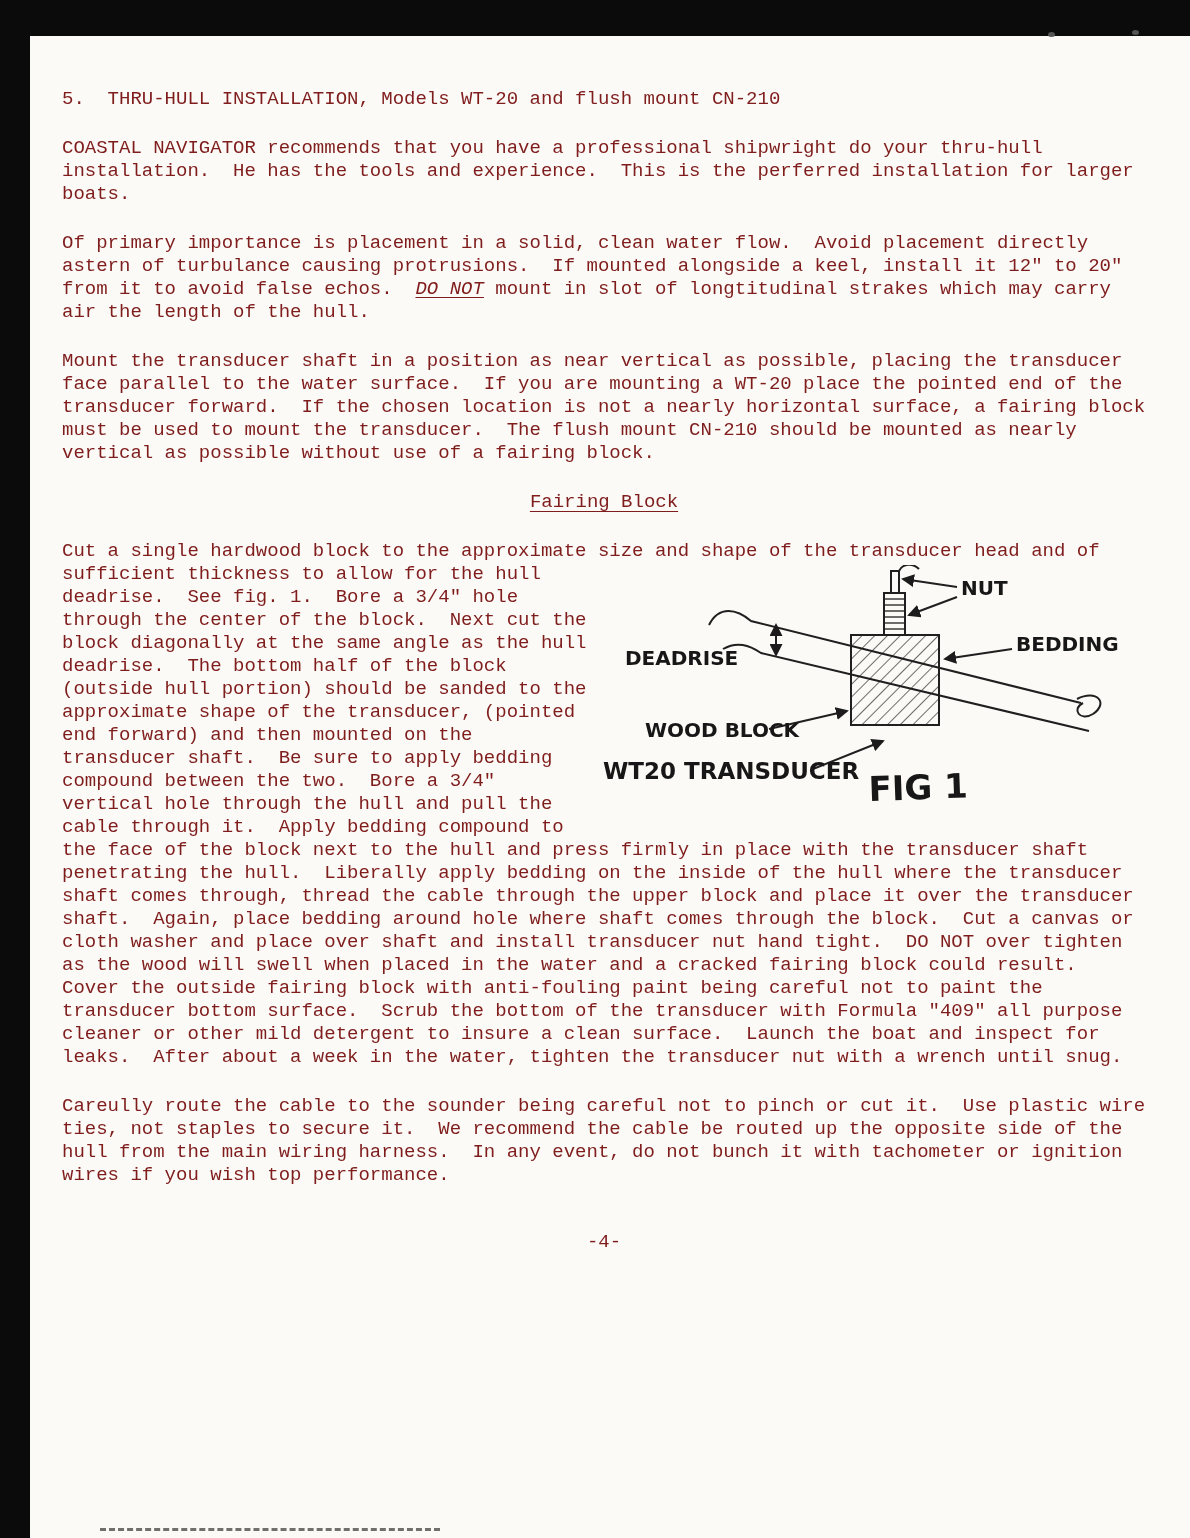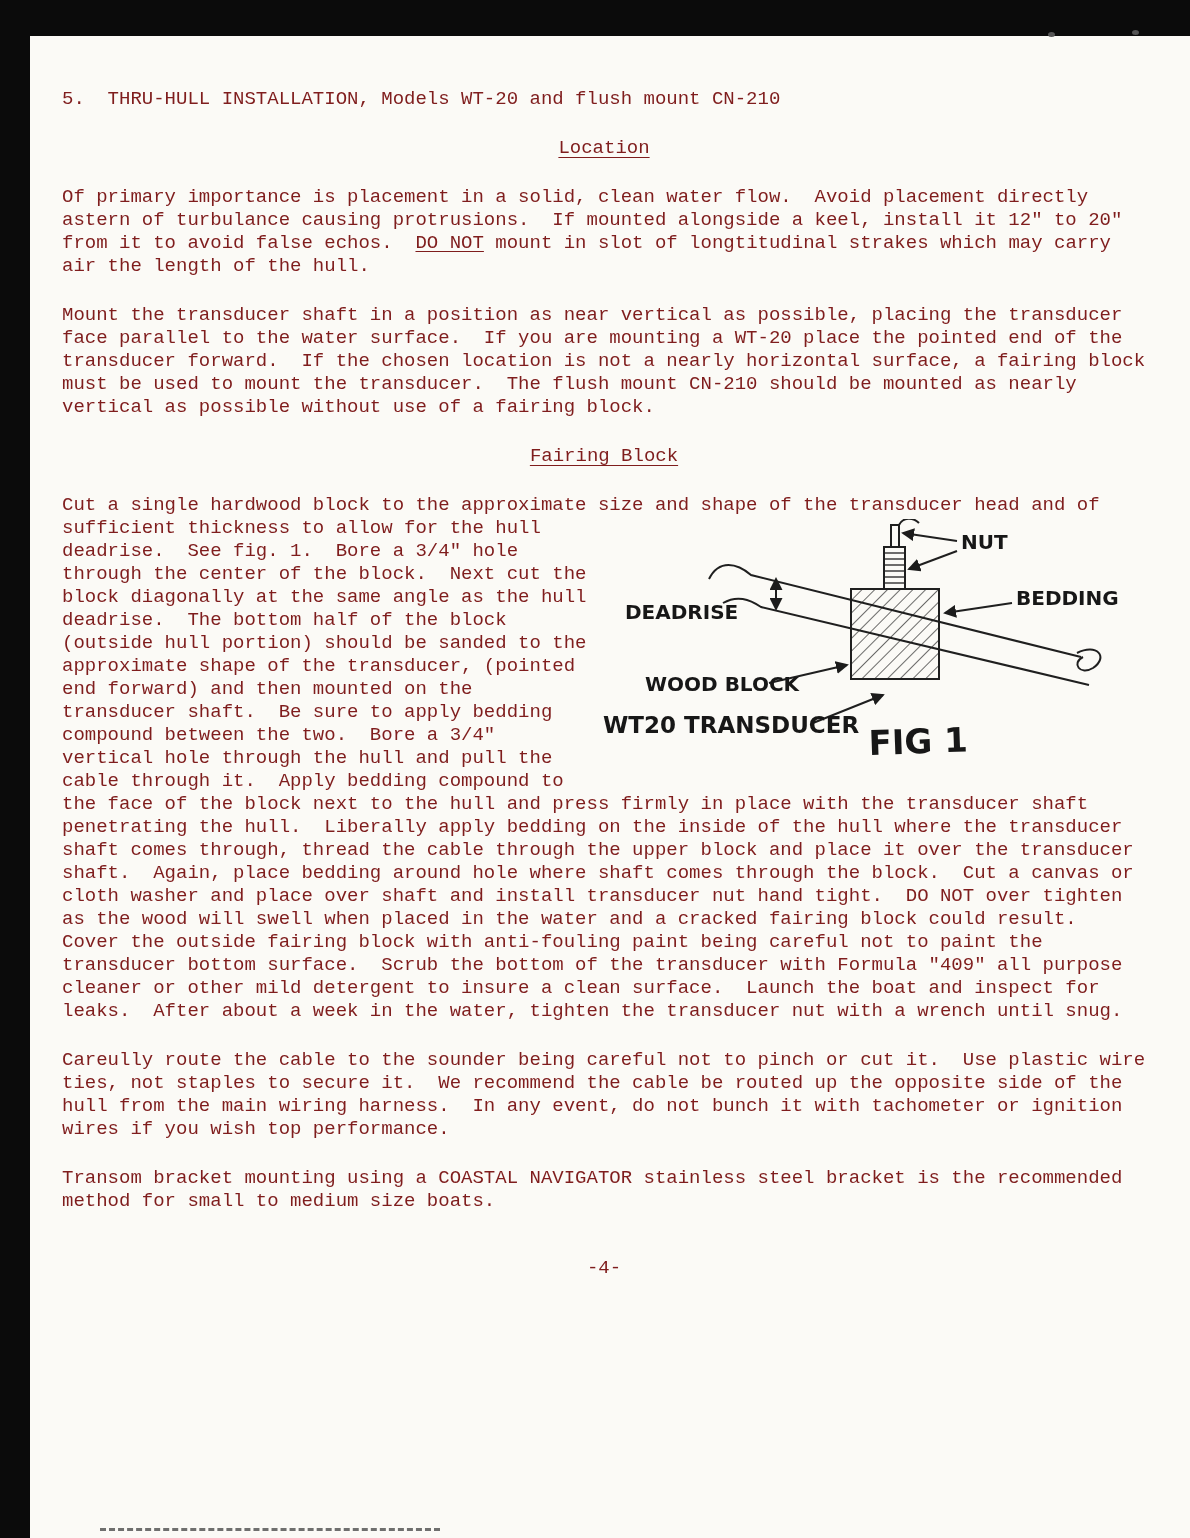--- a/index.html
+++ b/index.html
@@ -34,21 +34,21 @@
     top: 88px; left: 62px; right: 44px;
   }
   .para { margin: 0 0 26px 0; white-space: pre-wrap; }
   .sec-heading { margin: 0 0 26px 0; white-space: pre-wrap; }
   .center-heading {
     margin: 0 0 26px 0;
     text-align: center;
     text-decoration: underline;
     text-underline-offset: 4px;
   }
-  .u { text-decoration: underline; text-underline-offset: 3px; }
+  .u { text-decoration: underline; text-underline-offset: 3px; font-style: italic; }
   .figure-float {
     float: right;
     width: 545px;
     height: 252px;
     margin: 2px 0 6px 12px;
     text-align: center;
   }
   .page-number { margin-top: 44px; text-align: center; }
 </style>
 </head>
@@ -58,22 +58,22 @@
   <div class="scan-bar-top"></div>
   <div class="scan-bar-left"></div>
   <div class="scan-speck-1"></div>
   <div class="scan-speck-2"></div>
   <div class="scan-dashes"></div>
 
   <div class="content">
 
     <div class="sec-heading">5.  THRU-HULL INSTALLATION, Models WT-20 and flush mount CN-210</div>
 
+    <p class="para">COASTAL NAVIGATOR recommends that you have a professional shipwright do your thru-hull installation.  He has the tools and experience.  This is the perferred installation for larger boats.</p>
 
-    <div class="center-heading">Location</div>
 
     <p class="para"><span>Of primary importance is placement in a solid, clean water flow.  Avoid placement directly astern of turbulance causing protrusions.  If mounted alongside a keel, install it 12" to 20" from it to avoid false echos.  </span><span class="u">DO NOT</span><span> mount in slot of longtitudinal strakes which may carry air the length of the hull.</span></p>
 
     <p class="para">Mount the transducer shaft in a position as near vertical as possible, placing the transducer face parallel to the water surface.  If you are mounting a WT-20 place the pointed end of the transducer forward.  If the chosen location is not a nearly horizontal surface, a fairing block must be used to mount the transducer.  The flush mount CN-210 should be mounted as nearly vertical as possible without use of a fairing block.</p>
 
     <div class="center-heading">Fairing Block</div>
 
     <p class="para"><span>Cut a single hardwood block to the approximate size and shape of the transducer head and of sufficient thickness to allow for the hull </span><span class="figure-float"><svg viewBox="0 0 545 252" width="545" height="252">
         <defs>
           <pattern id="hatch" width="9" height="9" patternUnits="userSpaceOnUse" patternTransform="rotate(45)">
@@ -112,18 +112,17 @@
           <text x="24" y="100">DEADRISE</text>
           <text x="44" y="172">WOOD BLOCK</text>
           <text x="2" y="214" font-size="23">WT20 TRANSDUCER</text>
           <text x="268" y="236" font-size="34" transform="rotate(-2 268 236)">FIG 1</text>
         </g>
       </svg></span><span>deadrise.  See fig. 1.  Bore a 3/4" hole through the center of the block.  Next cut the block diagonally at the same angle as the hull deadrise.  The bottom half of the block (outside hull portion) should be sanded to the approximate shape of the transducer, (pointed end forward) and then mounted on the  transducer shaft.  Be sure to apply bedding compound between the two.  Bore a 3/4" vertical hole through the hull and pull the cable through it.  Apply bedding compound to the face of the block next to the hull and press firmly in place with the transducer shaft penetrating the hull.  Liberally apply bedding on the inside of the hull where the transducer shaft comes through, thread the cable through the upper block and place it over the transducer shaft.  Again, place bedding around hole where shaft comes through the block.  Cut a canvas or cloth washer and place over shaft and install transducer nut hand tight.  DO NOT over tighten as the wood will swell when placed in the water and a cracked fairing block could result.  Cover the outside fairing block with anti-fouling paint being careful not to paint the transducer bottom surface.  Scrub the bottom of the transducer with Formula "409" all purpose cleaner or other mild detergent to insure a clean surface.  Launch the boat and inspect for leaks.  After about a week in the water, tighten the transducer nut with a wrench until snug.</span></p>
 
     <p class="para">Careully route the cable to the sounder being careful not to pinch or cut it.  Use plastic wire ties, not staples to secure it.  We recommend the cable be routed up the opposite side of the hull from the main wiring harness.  In any event, do not bunch it with tachometer or ignition wires if you wish top performance.</p>
 
 
-    <p class="para">Transom bracket mounting using a COASTAL NAVIGATOR stainless steel bracket is the recommended method for small to medium size boats.</p>
 
     <div class="page-number">-4-</div>
 
   </div>
 </div>
 
 </body></html>

